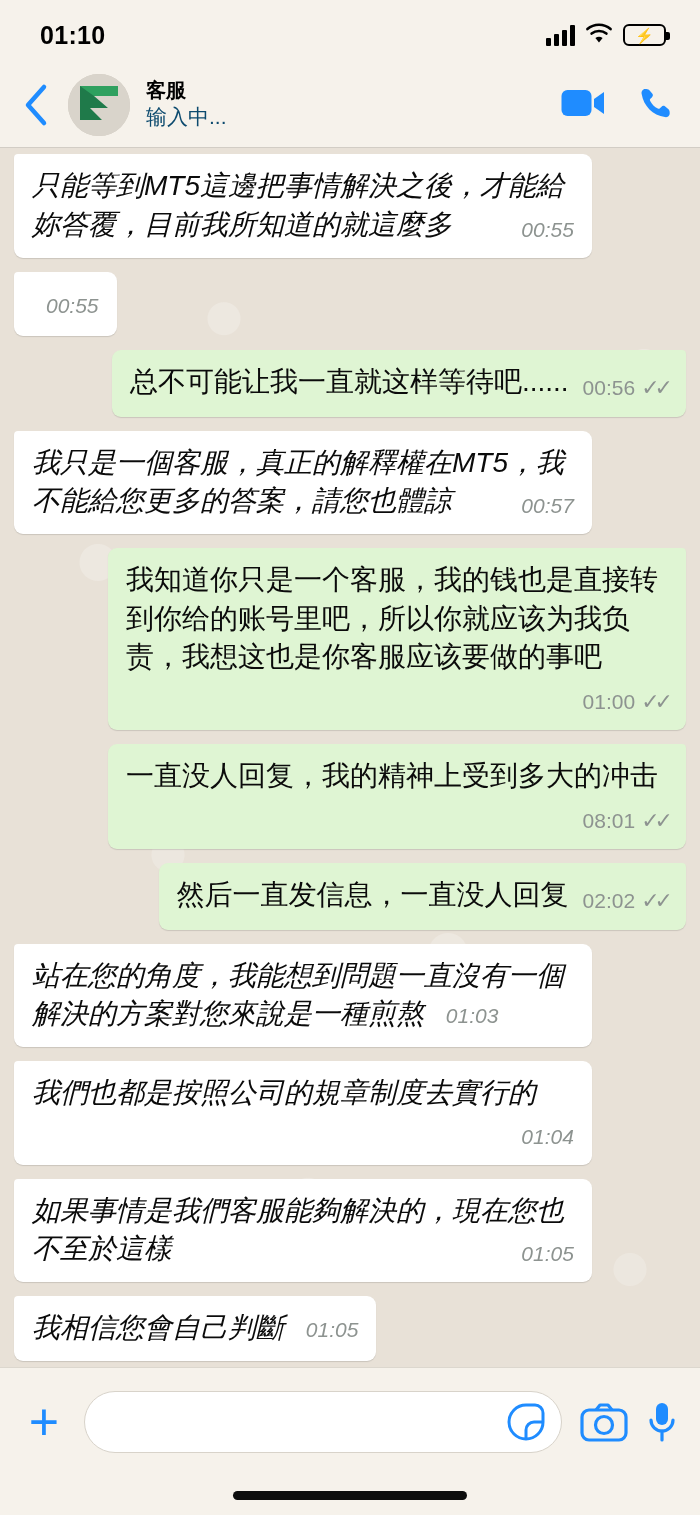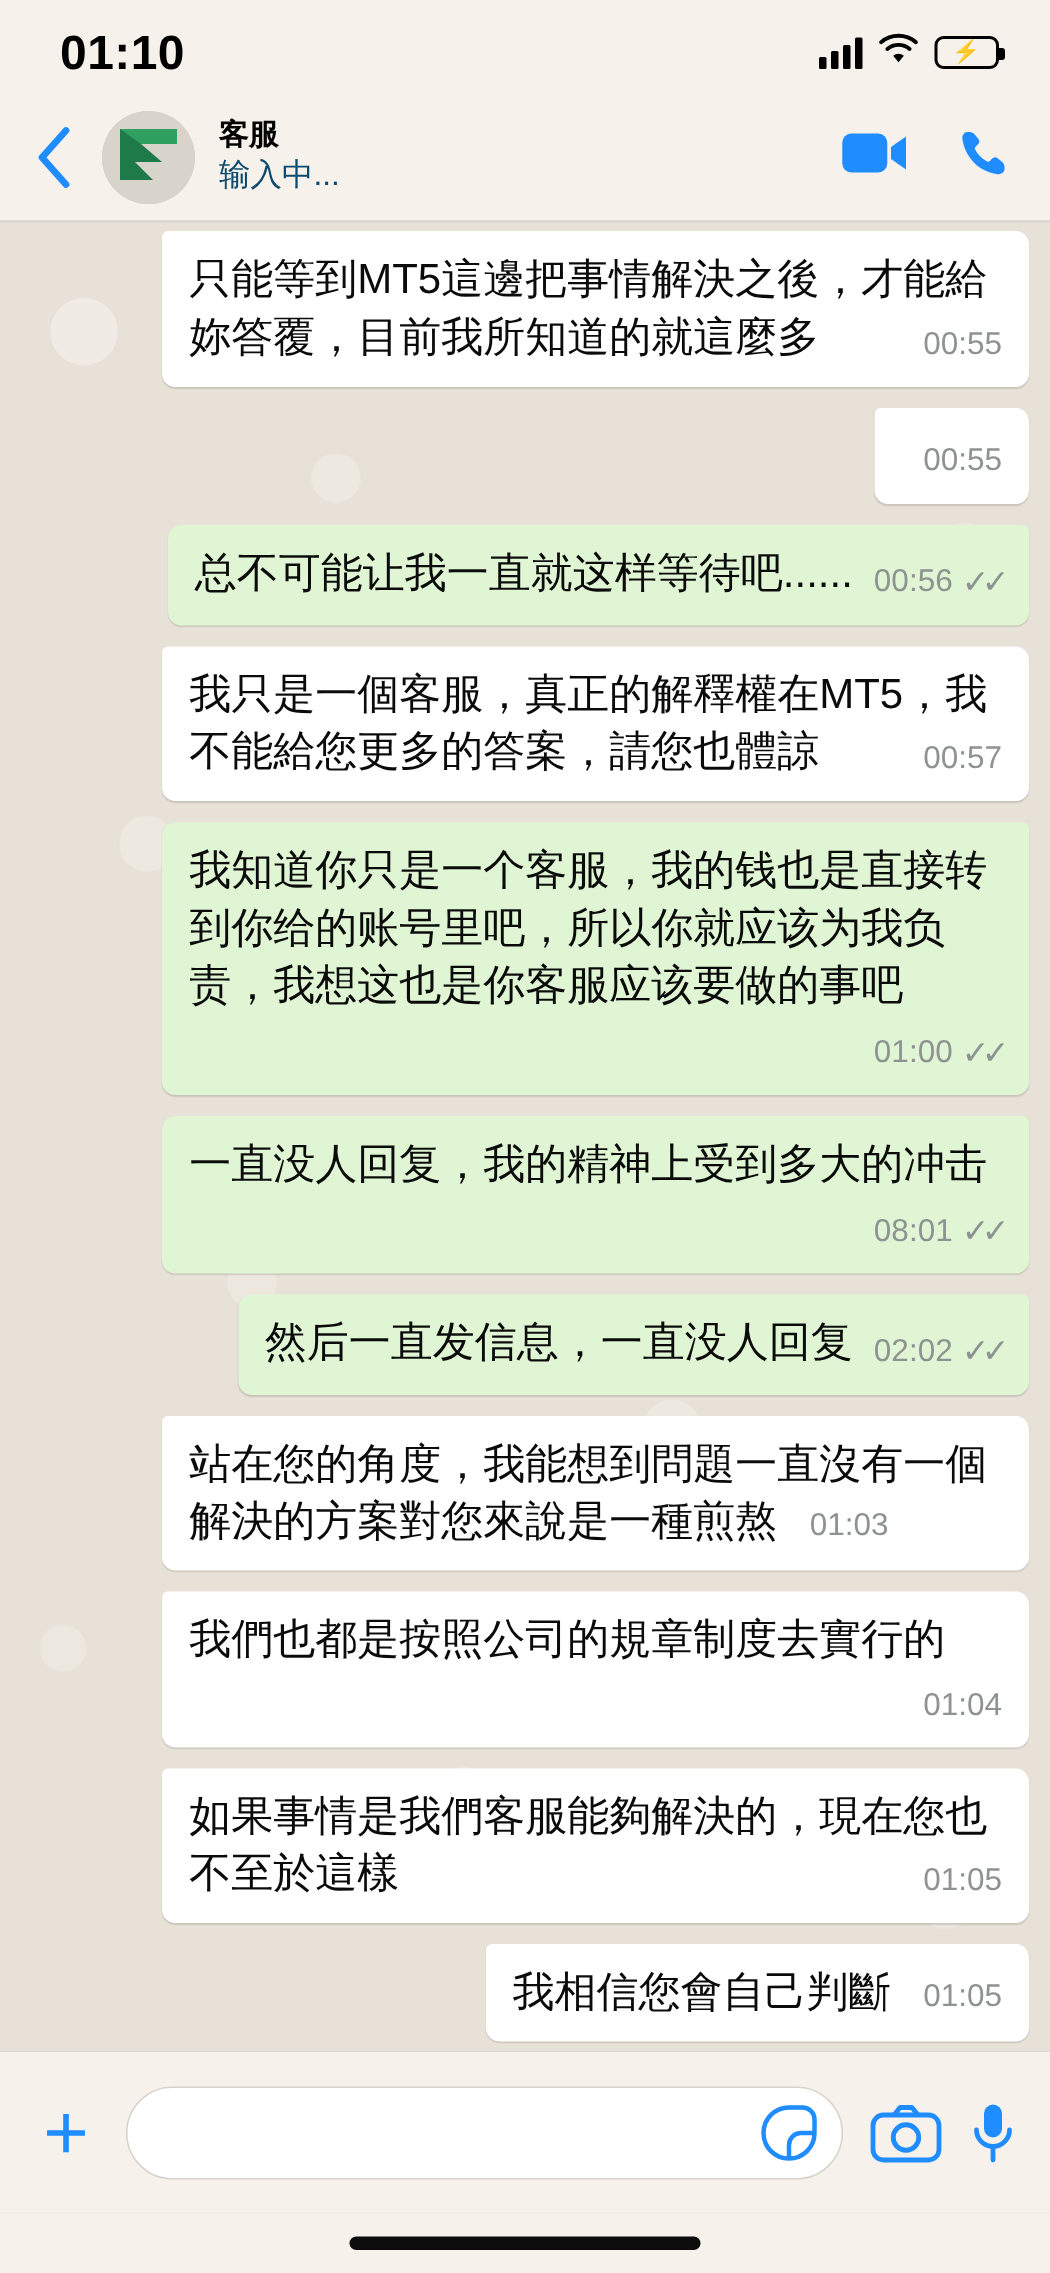--- a/index.html
+++ b/index.html
@@ -18,21 +18,21 @@
 
   
   .statusbar {
     height: 62px;
     background: #f6f2eb;
     display: flex; align-items: center; justify-content: space-between;
     padding: 8px 34px 0 40px;
     flex: 0 0 auto;
   }
   .status-time {
-    font-size: 32px; font-weight: 600; color: #000;
+    font-size: 25px; font-weight: 600; color: #000;
     letter-spacing: 0.3px;
   }
   .status-right { display: flex; align-items: center; gap: 10px; }
   .bars { display: flex; align-items: flex-end; gap: 3px; height: 22px; }
   .bars i { display: block; width: 5px; background: #000; border-radius: 1px; }
   .bars i:nth-child(1) { height: 8px; }
   .bars i:nth-child(2) { height: 12px; }
   .bars i:nth-child(3) { height: 16px; }
   .bars i:nth-child(4) { height: 21px; }
   .battery {
@@ -108,21 +108,21 @@
     background-size: 100% 100%;
     pointer-events: none;
   }
   .chat-scroll {
     position: absolute; inset: 0;
     overflow: hidden;
     padding: 6px 14px 0 14px;
     display: flex; flex-direction: column;
   }
   .msg-row { display: flex; margin-bottom: 14px; }
-  .msg-row.in { justify-content: flex-end; }
+  .msg-row.in { justify-content: flex-start; font-style: italic; }
   .msg-row.out { justify-content: flex-end; }
 
   .bubble {
     position: relative;
     max-width: 86%;
     border-radius: 9px;
     padding: 13px 18px 13px 18px;
     font-size: 28px;
     line-height: 1.38;
     color: #0b0b0b;

